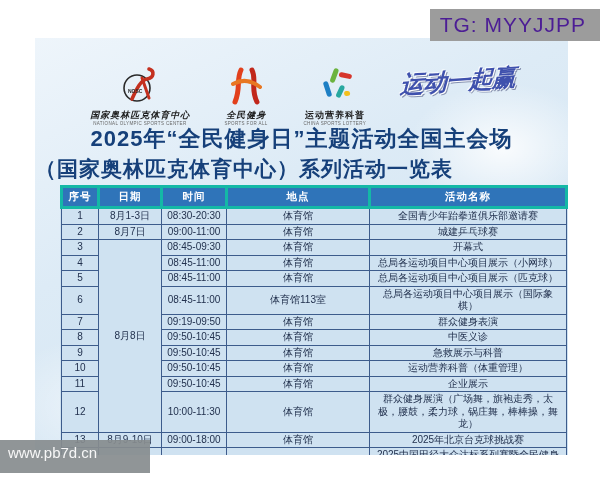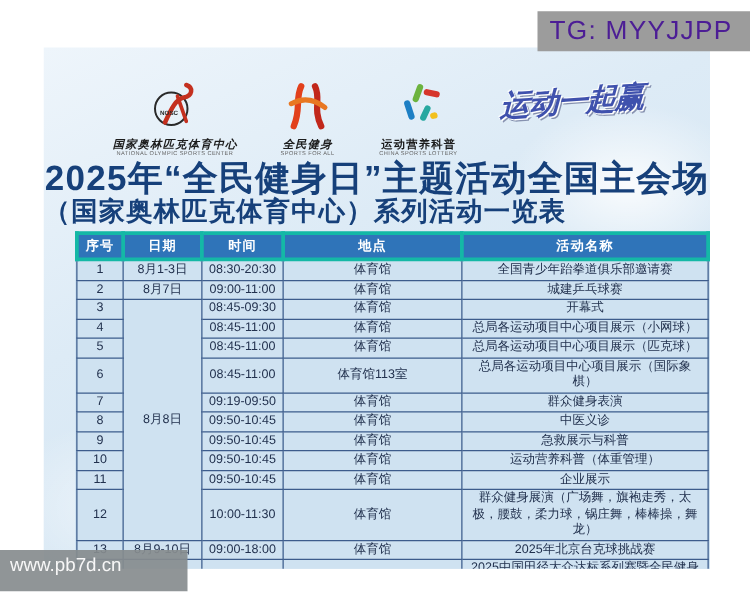--- a/index.html
+++ b/index.html
@@ -35,21 +35,21 @@
   .slogan {
     align-self:center; margin-bottom:14px;
     font-size:24px; font-weight:bold; font-style:italic; letter-spacing:-1px;
     color:#3f51ad; transform:rotate(-4deg) skewX(-6deg); white-space:nowrap;
     text-shadow:1px 1px 0 #ffffff, 2px 2px 0 rgba(26,35,88,.45), -1px -1px 0 rgba(255,255,255,.8);
   }
 
   
   .title {
     position:absolute; top:86px; left:0; width:100%; text-align:center;
-    font-size:28px; font-weight:bold; color:#16407a; letter-spacing:1px; white-space:nowrap;
+    font-size:22px; font-weight:bold; color:#16407a; letter-spacing:1px; white-space:nowrap;
   }
   .subtitle {
     position:absolute; top:117px; left:0; width:100%; 
     font-size:21px; font-weight:bold; color:#16407a; letter-spacing:1px; white-space:nowrap;
   }
 
   
   .table-wrap { position:absolute; left:25px; top:147px; }
   table.schedule {
     border-collapse:collapse; table-layout:fixed; width:505px;

